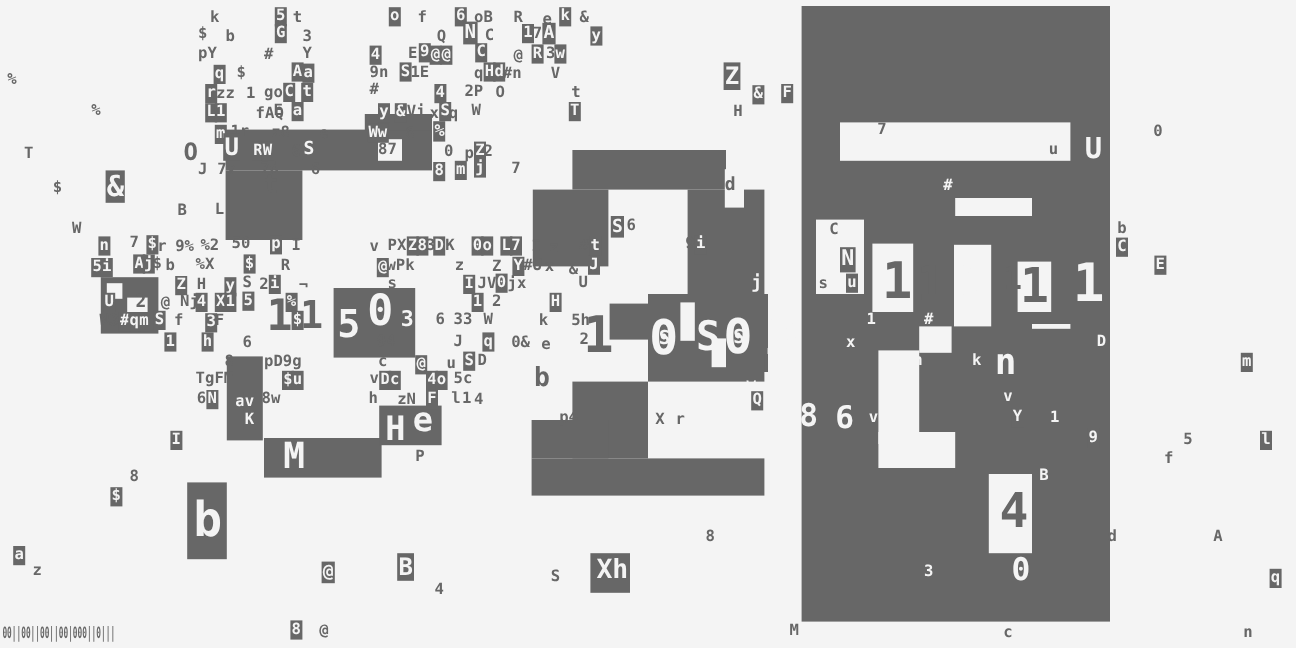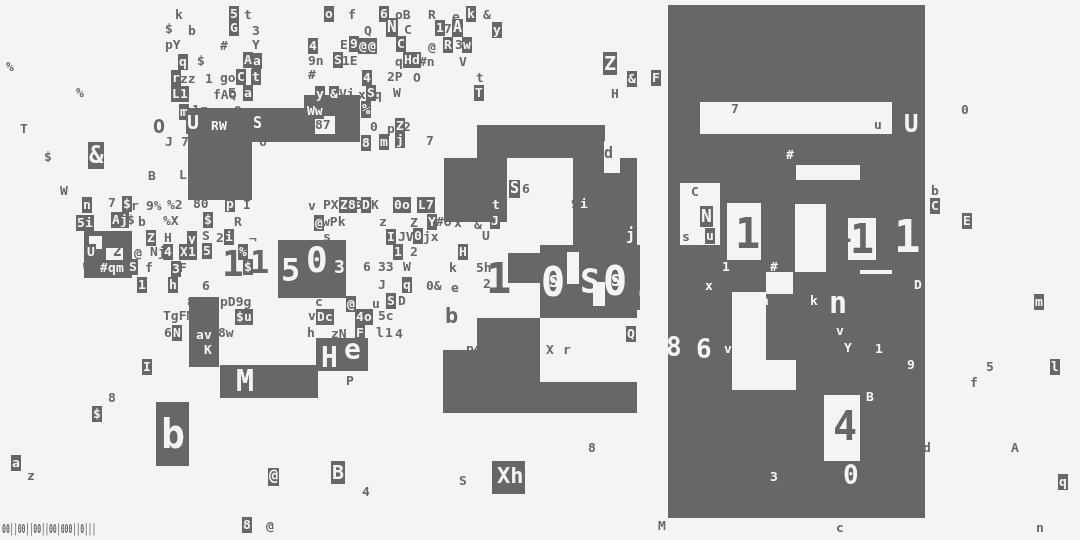--- a/index.html
+++ b/index.html
@@ -176,21 +176,21 @@
     <span class="g w" style="left: 786px; top: 148px; font-size: 13px;">#</span>
     <span class="g n" style="left: 219px; top: 144px; font-size: 22px;">t</span>
     <span class="g n" style="left: 148px; top: 169px; font-size: 13px;">B</span>
     <span class="g n" style="left: 179px; top: 168px; font-size: 13px;">L</span>
     <span class="g i" style="left: 82px; top: 197px; font-size: 13px;">n</span>
     <span class="g n" style="left: 108px; top: 196px; font-size: 13px;">7</span>
     <span class="g i" style="left: 122px; top: 196px; font-size: 13px;">$</span>
     <span class="g n" style="left: 131px; top: 199px; font-size: 13px;">r</span>
     <span class="g n" style="left: 146px; top: 199px; font-size: 13px;">9%</span>
     <span class="g n" style="left: 167px; top: 198px; font-size: 13px;">%2</span>
-    <span class="g n" style="left: 193px; top: 197px; font-size: 13px;">80</span>
+    <span class="g n" style="left: 193px; top: 197px; font-size: 13px;">50</span>
     <span class="g i" style="left: 225px; top: 196px; font-size: 13px;">p</span>
     <span class="g n" style="left: 243px; top: 198px; font-size: 13px;">I</span>
     <span class="g n" style="left: 308px; top: 199px; font-size: 13px;">v</span>
     <span class="g n" style="left: 323px; top: 198px; font-size: 13px;">PX</span>
     <span class="g i" style="left: 339px; top: 197px; font-size: 13px;">Z</span>
     <span class="g i" style="left: 347px; top: 197px; font-size: 13px;">8</span>
     <span class="g n" style="left: 355px; top: 198px; font-size: 13px;">3</span>
     <span class="g i" style="left: 361px; top: 197px; font-size: 13px;">D</span>
     <span class="g n" style="left: 371px; top: 198px; font-size: 13px;">K</span>
     <span class="g i" style="left: 393px; top: 197px; font-size: 13px;">0</span>

